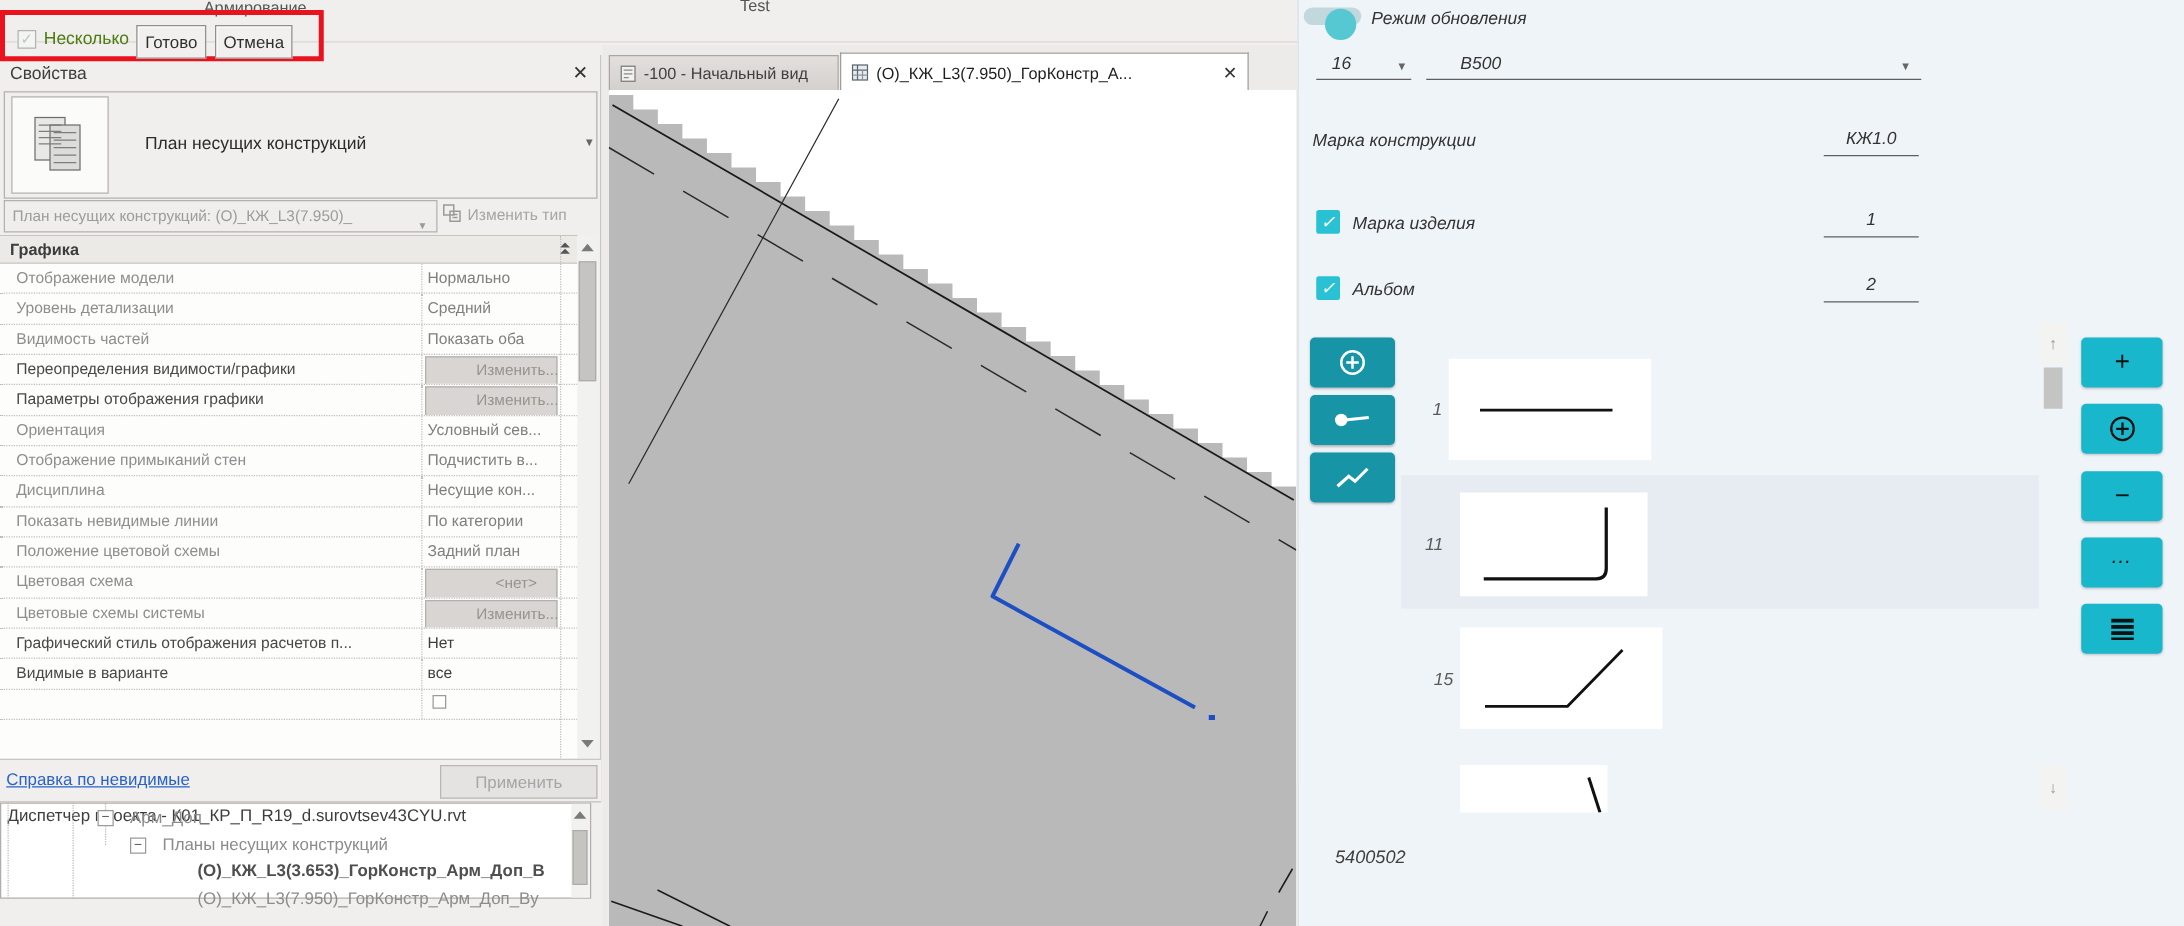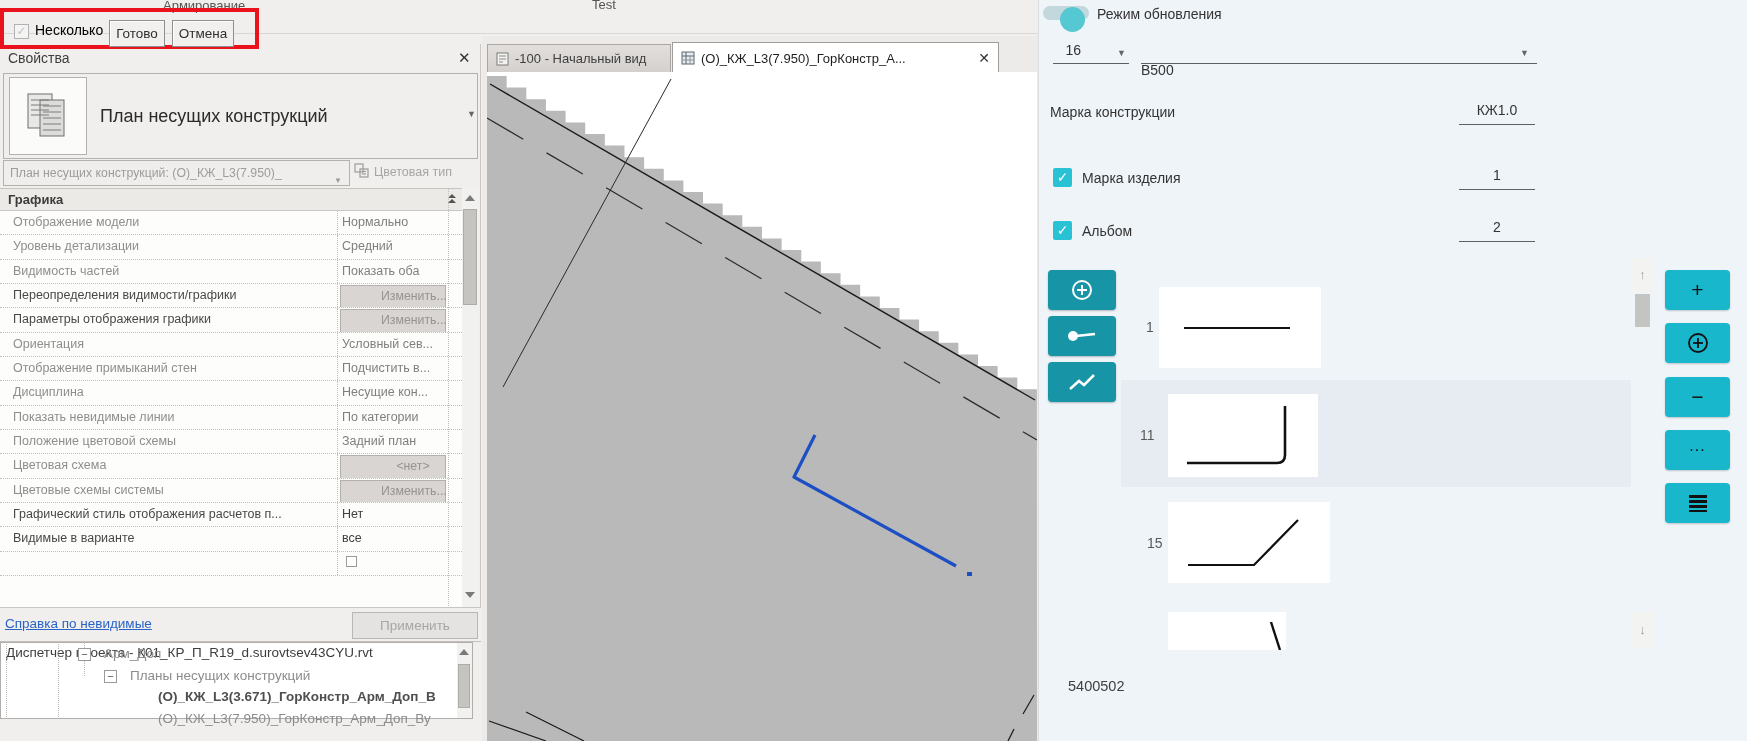--- a/index.html
+++ b/index.html
@@ -8,30 +8,30 @@
   .abs { position:absolute; }
 
   
   #ribbon { left:0; top:0; width:1038px; height:42px; background:#f0efed; }
   .ribbon-label { color:#555; font-size:13px; white-space:nowrap; }
   #ribbon-divider { left:0; top:33px; width:1038px; height:1px; background:#d9d6d3; position:absolute; }
 
   
   #red-box { left:0; top:8px; width:259px; height:41px; border:4px solid #e9121d; background:transparent; z-index:30; }
   .opt-cb { left:10px; top:12px; width:15px; height:15px; background:#f4f4f3; border:1px solid #b2b2b2; color:#b9c6ca; font-size:12px; line-height:13px; text-align:center; }
-  .opt-cb-label { left:31px; top:10px; font-size:14px; color:#000000; }
+  .opt-cb-label { left:31px; top:10px; font-size:14px; color:#4d7c0f; }
   .opt-btn { height:27px; background:#f1f0ee; border:1px solid #8f8f8f; box-shadow:inset 1px 1px 0 #ffffff; font-size:13.5px; color:#2f2f2f; text-align:center; line-height:25px; }
 
   
   #props { left:0; top:44px; width:481px; height:597px; background:#f0efee; border-right:1px solid #c9c6c3; }
   .panel-title { font-size:14px; color:#3d3d3d; }
   .close-x { font-size:15px; color:#333; cursor:default; }
   #type-box { left:3px; top:29px; width:475px; height:86px; border:1px solid #b3b0ad; background:#f0efee; }
   #type-icon-tile { left:5px; top:3px; width:78px; height:78px; background:#fbfbfa; border:1px solid #b3b0ad; }
-  #type-name { left:96px; top:32px; font-size:18px; color:#2b2b2b; }
+  #type-name { left:112px; top:32px; font-size:14px; color:#2b2b2b; }
   .dd-arrow { color:#666; font-size:9px; }
   #inst-combo { left:3px; top:116px; width:347px; height:26px; background:#efeeec; border:1px solid #b3b0ad; overflow:hidden; white-space:nowrap; font-size:12.3px; color:#9c9c9c; line-height:24px; padding-left:6px; }
   #edit-type { left:354px; top:116px; width:126px; height:26px; color:#a5a5a3; font-size:12.5px; line-height:24px; }
 
   #ptable { left:0; top:144px; width:462px; height:420px; background:#fdfdfc; overflow:hidden; border-top:1px solid #c6c3c0; }
   #pheader { height:22px; background:#eceae7; border-bottom:1px solid #c9c6c3; font-size:13px; font-weight:bold; color:#3c3c3c; padding:3px 0 0 8px; position:relative; }
   .chev { width:0; height:0; border-left:4px solid transparent; border-right:4px solid transparent; border-bottom:4px solid #555; position:absolute; left:448px; }
   .prow { height:24.35px; display:flex; border-bottom:1px dotted #bfbfbf; font-size:12.5px; }
   .pl { width:337px; padding:4px 4px 0 13px; color:#8e8e8e; white-space:nowrap; overflow:hidden; }
   .pl.dark { color:#484848; }
@@ -59,21 +59,21 @@
   .tree-label.bold { font-weight:bold; color:#4f4f4f; }
 
   
   #view-area { left:482px; top:36px; width:556px; height:705px; background:#edebe9; }
   .vtab { height:29px; font-size:13px; display:flex; align-items:center; gap:6px; padding:0 8px; white-space:nowrap; overflow:hidden; }
   #vtab1 { left:5px; top:8px; width:184px; background:linear-gradient(#e2dfdc,#d3d0cd); border:1px solid #a9a6a3; color:#3f3f3f; }
   #vtab2 { left:190px; top:6px; width:327px; height:31px; background:#ffffff; border:1px solid #9f9c99; border-bottom:none; color:#1e1e1e; }
   #canvas { left:5px; top:36px; width:550px; height:669px; background:#ffffff; }
 
   
-  #plugin { left:1038px; top:0; width:709px; height:741px; background:#eff4f9; border-left:1px solid #d9dee3; }
+  #plugin { left:1038px; top:0; width:709px; height:741px; background:#eff4f9; border-left:1px solid #d9dee3;font-style:italic; }
   .toggle-track { left:4px; top:6px; width:46px; height:14px; border-radius:7px; background:#c2d8dd; }
   .toggle-knob { left:17px; top:1px; width:25px; height:25px; border-radius:50%; background:#55c8d2; }
   .plugin-label { font-size:14px; color:#333; white-space:nowrap; }
   .u-input { border-bottom:1px solid #5f5f5f; position:absolute; }
   .u-val { font-size:14px; color:#333; text-align:center; position:absolute; }
   .cyan-cb { width:19px; height:19px; background:#29c2d4; border-radius:2px; color:#fff; font-size:14px; line-height:19px; text-align:center; }
   .tealbtn { width:68px; height:40px; border-radius:4px; background:#1795a7; box-shadow:0 1px 2px rgba(0,0,0,.25); display:flex; align-items:center; justify-content:center; }
   .cyanbtn { width:65px; height:40px; border-radius:4px; background:#19b7cb; box-shadow:0 1px 2px rgba(0,0,0,.2); display:flex; align-items:center; justify-content:center; color:#111; font-size:21px; }
   .list-num { font-size:14px; color:#5a5a5a; }
   .shape-card { background:#ffffff; position:absolute; }
@@ -130,21 +130,21 @@
     <span class="dd-arrow abs" style="left:330px; top:8px; font-size:8px; color:#9a9a9a;">▼</span>
   </div>
   <div id="edit-type" class="abs">
     <svg width="16" height="16" style="vertical-align:-3px; margin-right:4px;">
       <g fill="none" stroke="#9a9a98" stroke-width="1.2">
         <rect x="1" y="1" width="8" height="8"></rect>
           <rect x="6" y="6" width="8" height="8"></rect>
         <line x1="8" y1="8.5" x2="12" y2="8.5"></line>
           <line x1="8" y1="11" x2="12" y2="11"></line>
       </g>
-    </svg><span>Цветовая тип</span>
+    </svg><span>Изменить тип</span>
   </div>
 
   <div id="ptable" class="abs">
     <div id="pheader">
       <span>Графика</span>
       <span class="chev" style="top:5px;"></span>
       <span class="chev" style="top:10px;"></span>
     </div>
     <div class="prow">
         <div class="pl">Отображение модели</div>
@@ -235,21 +235,21 @@
   <div class="panel-title abs" style="left:6px; top:3px; font-size:13.5px;">Диспетчер проекта - К01_КР_П_R19_d.surovtsev43CYU.rvt</div>
   <div class="close-x abs" style="left:460px; top:2px;">✕</div>
   <div id="tree-box">
     <div class="tree-guide abs" style="left:6px; top:0; height:77px;"></div>
     <div class="tree-guide abs" style="left:58px; top:0; height:77px;"></div>
     <div class="tree-guide abs" style="left:84px; top:0; height:34px;"></div>
     <div class="tree-exp abs" style="left:78px; top:6px;">−</div>
     <div class="tree-label abs" style="left:104px; top:4px;">Арм_Доп</div>
     <div class="tree-exp abs" style="left:104px; top:28px;">−</div>
     <div class="tree-label abs" style="left:130px; top:26px;">Планы несущих конструкций</div>
-    <div class="tree-label bold abs" style="left:158px; top:47px;">(О)_КЖ_L3(3.671)_ГорКонстр_Арм_Доп_В</div>
+    <div class="tree-label bold abs" style="left:158px; top:47px;">(О)_КЖ_L3(3.653)_ГорКонстр_Арм_Доп_В</div>
     <div class="tree-label abs" style="left:158px; top:69px;">(О)_КЖ_L3(7.950)_ГорКонстр_Арм_Доп_Ву</div>
     <div class="sb abs" style="left:457px; top:1px; width:15px; height:75px;">
       <div class="tri-up abs" style="left:2px; top:6px;"></div>
       <div class="sb-thumb abs" style="left:1px; top:21px; width:12px; height:44px;"></div>
     </div>
   </div>
 </div>
 
 <div id="view-area" class="abs">
   <div id="vtab1" class="vtab abs">
@@ -292,21 +292,21 @@
 <div id="plugin" class="abs">
   <div class="toggle-track abs">
     <div class="toggle-knob abs"></div>
   </div>
   <div class="plugin-label abs" style="left:58px; top:6px;">Режим обновления</div>
 
   <div class="u-val abs" style="left:12px; top:42px; width:30px; text-align:right;">16</div>
   <div class="dd-arrow abs" style="left:78px; top:48px;">▼</div>
   <div class="u-input" style="left:14px; top:63px; width:76px;"></div>
 
-  <div class="u-val abs" style="left:102px; top:42px; width:60px; text-align:left;margin-top:20px;">B500</div>
+  <div class="u-val abs" style="left:102px; top:42px; width:60px; text-align:right;">B500</div>
   <div class="dd-arrow abs" style="left:481px; top:48px;">▼</div>
   <div class="u-input" style="left:102px; top:63px; width:396px;"></div>
 
   <div class="plugin-label abs" style="left:11px; top:104px;">Марка конструкции</div>
   <div class="u-val abs" style="left:420px; top:102px; width:76px;">КЖ1.0</div>
   <div class="u-input" style="left:420px; top:124px; width:76px;"></div>
 
   <div class="cyan-cb abs" style="left:14px; top:168px;">✓</div>
   <div class="plugin-label abs" style="left:43px; top:170px;">Марка изделия</div>
   <div class="u-val abs" style="left:420px; top:167px; width:76px;">1</div>

